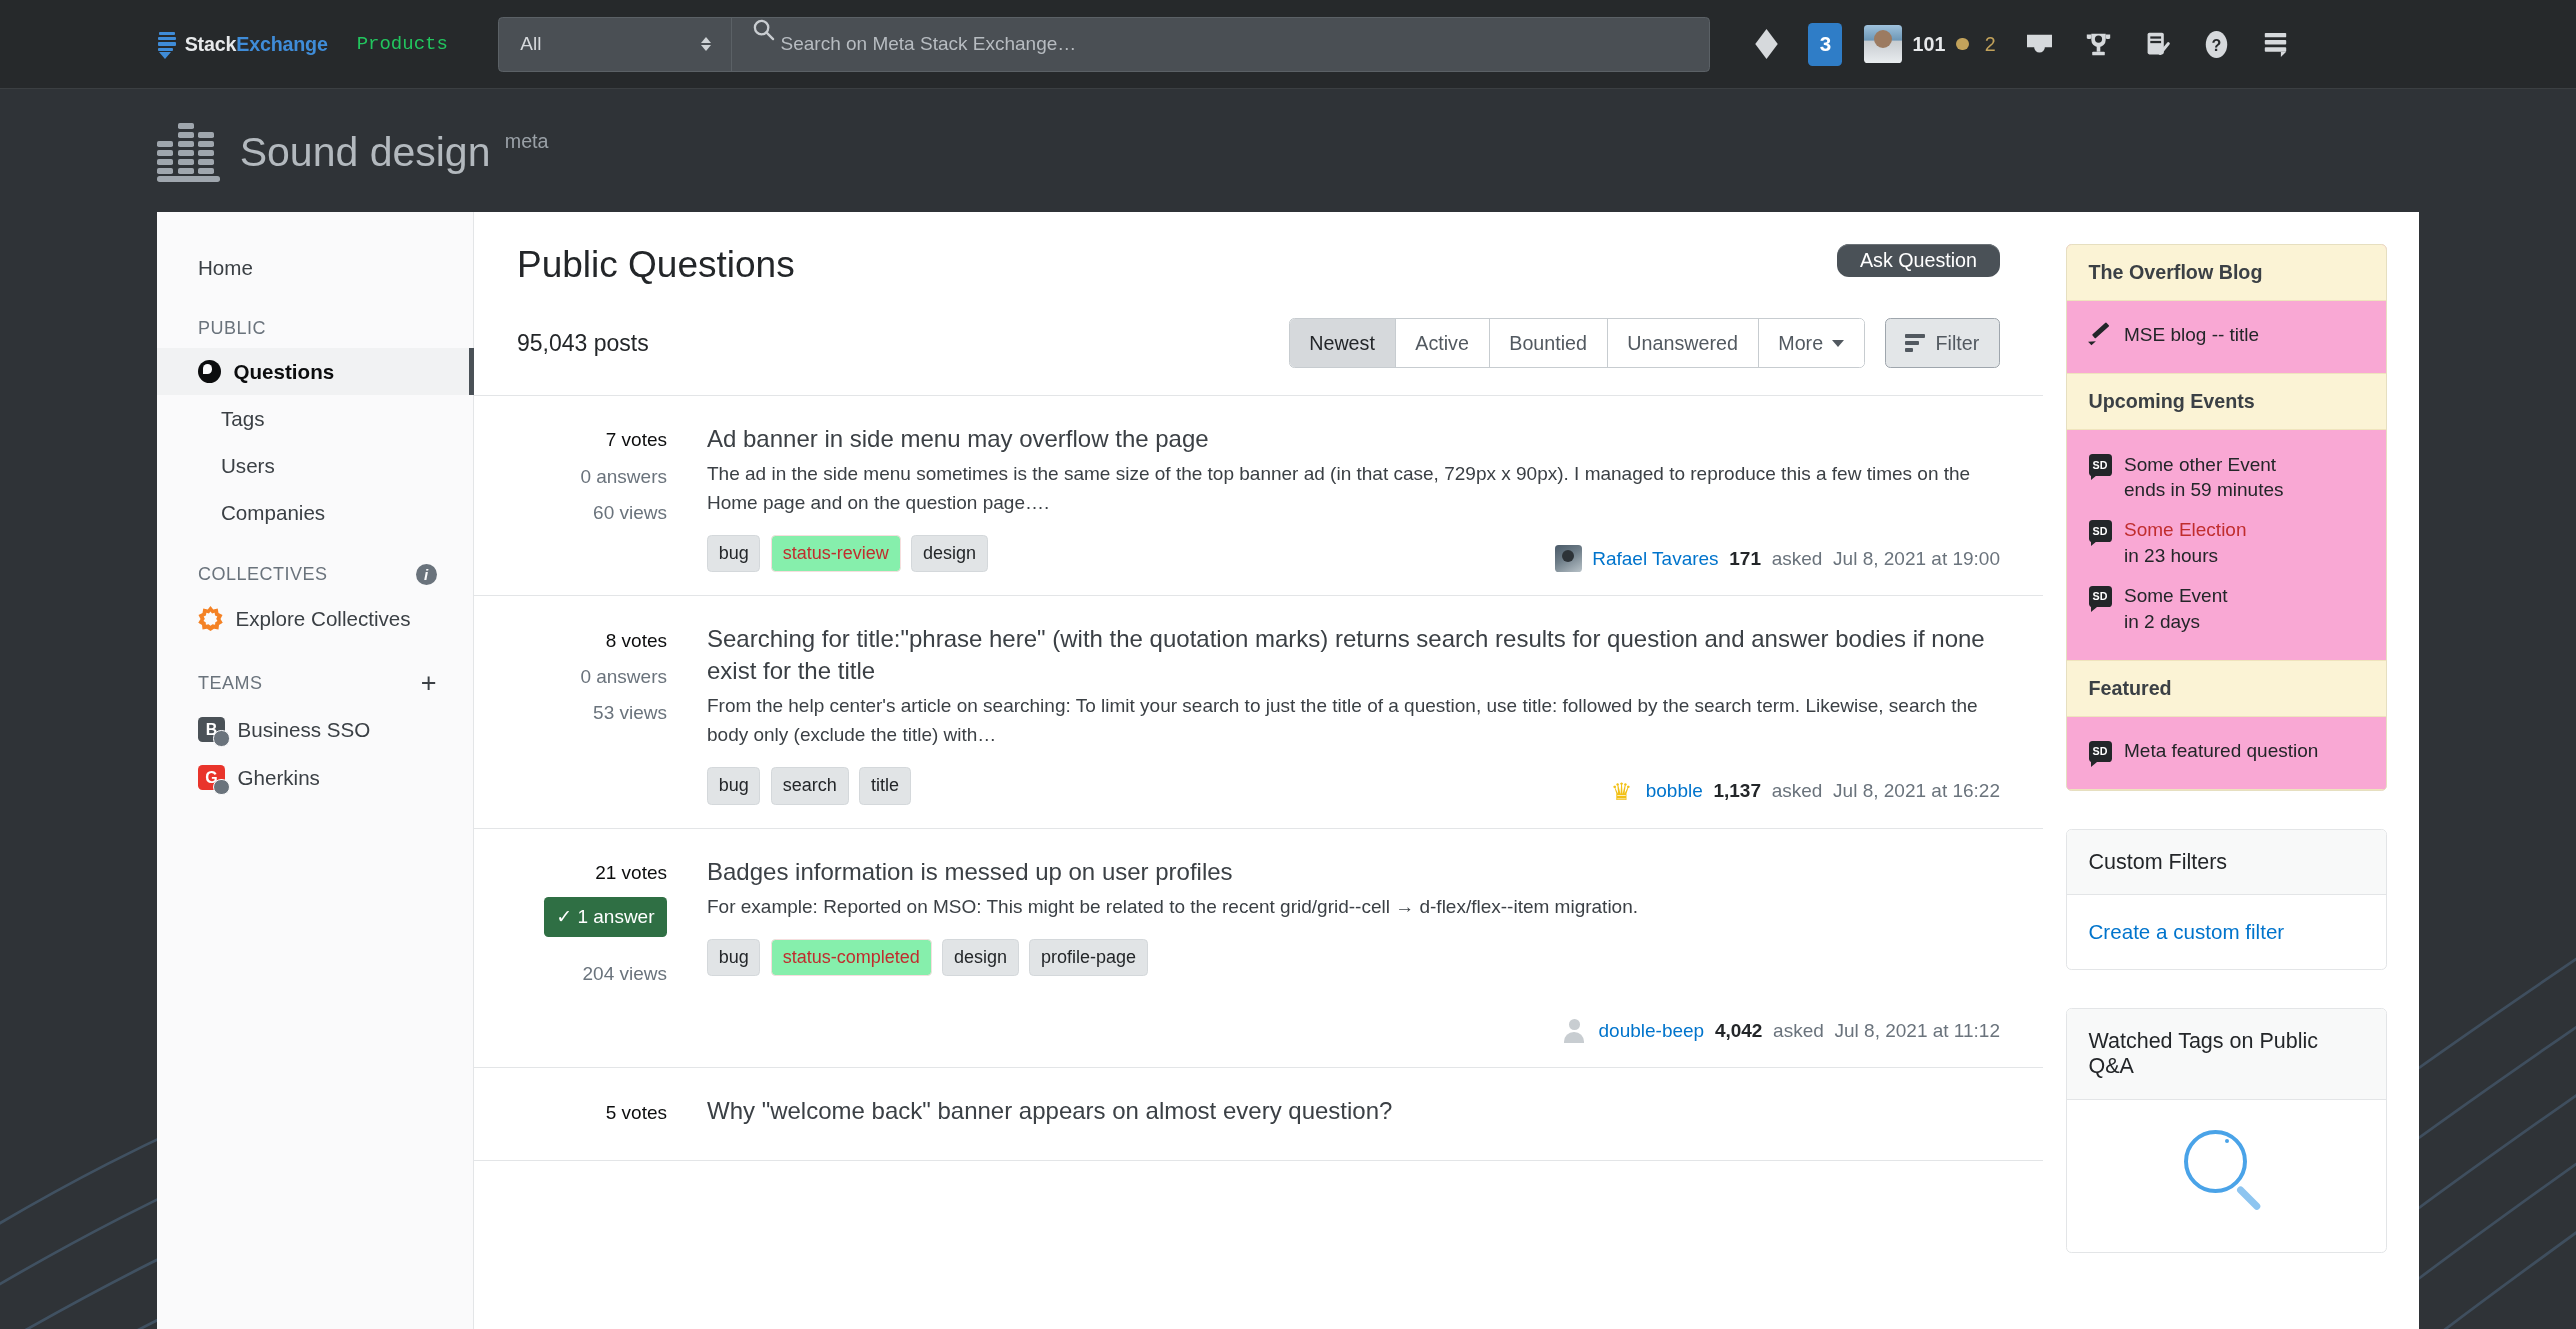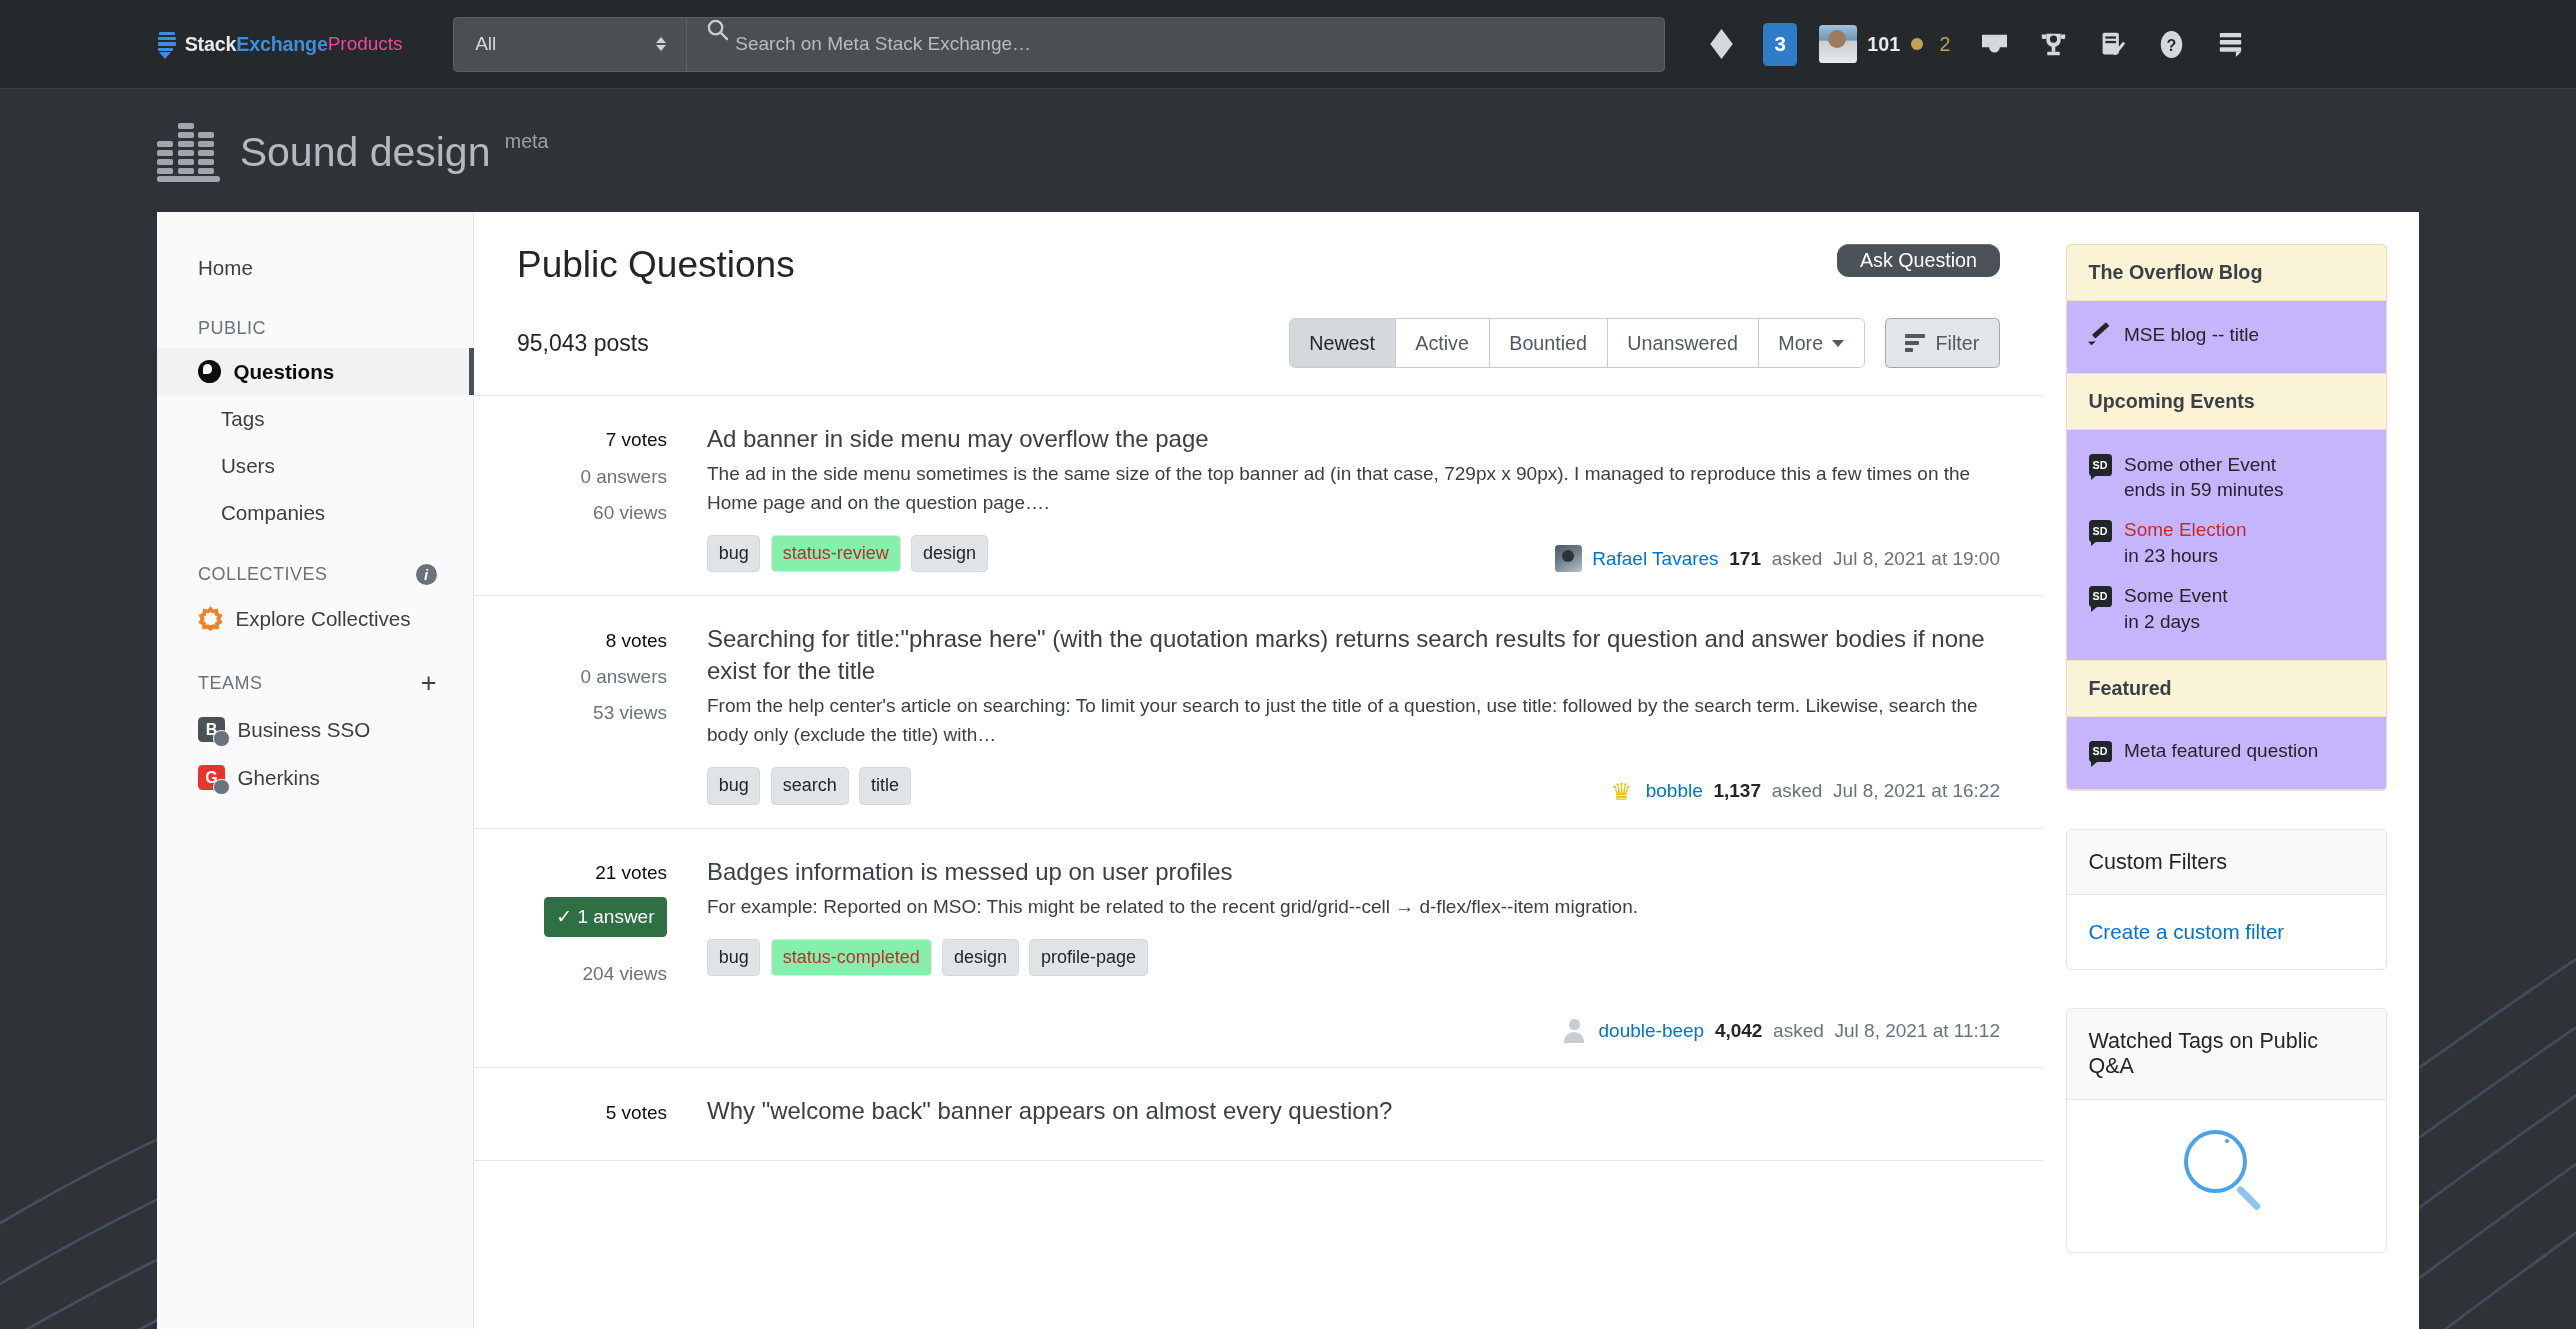--- a/index.html
+++ b/index.html
@@ -38,21 +38,21 @@
   .se-logo-icon i:nth-child(5){
     top:20.6px; width:0; height:0; background:none;
     border-left:6.3px solid transparent; border-right:6.3px solid transparent;
     border-top:7.2px solid #3f8cd8; left:1.8px; border-radius:0;
   }
   .se-logo-text { font-size: 19.7px; letter-spacing: -0.2px; white-space: nowrap; }
   .se-logo-text .s1 { color: #e7e9eb; font-weight: 700; }
   .se-logo-text .s2 { color: #3f8cd8; font-weight: 700; }
 
   .nav-products {
-    color: #ec4899; font-size: 19px; cursor: pointer; white-space: nowrap;
+    color: #22c55e; font-size: 19px; margin-left: 29px; cursor: pointer; white-space: nowrap; font-family: Liberation Mono, monospace;
   }
 
   .search-wrap {
     display: flex; align-items: center; margin-left: 50px;
     height: 55px; width: 1212px;
     background: #4a4f54; border: 0.9px solid #5b6166; border-radius: 4.5px;
     overflow: hidden;
   }
   .search-scope {
     display:flex; align-items:center; justify-content: space-between;
@@ -217,21 +217,21 @@
   .ua.photo { background:linear-gradient(150deg,#4a5a68 0%,#6e7d88 45%,#b9c3c9 100%); position:relative; overflow:hidden;}
   .ua.photo::after{content:"";position:absolute;left:7.2px;top:4.5px;width:12.5px;height:12.5px;border-radius:50%;background:#2d3338;}
   .ua.crown { background:none; color:#f2c014; font-size:24px; line-height:27px; text-align:center;}
   .ua.anon { background:none; position:relative;}
   .ua.anon::before{content:"";position:absolute;left:8px;top:1.8px;width:10.7px;height:10.7px;border-radius:50%;background:#c8cdd1;}
   .ua.anon::after{content:"";position:absolute;left:3.6px;top:14.3px;width:19.7px;height:11.6px;border-radius:9.8px 9.8px 0 0;background:#c8cdd1;}
 
   
   .rail { width: 376px; flex:none; padding: 32px 32px 0 23px; }
   .widget { border:0.9px solid #e3e5e7; border-radius:5.4px; margin-bottom:38px; overflow:hidden; background:#fff;}
-  .widget.blog { border-color:#e6dfc0; background:#c4b5fd; }
+  .widget.blog { border-color:#e6dfc0; background:#f9a8d4; }
   .w-head { padding: 16px 21.5px; font-size:19.7px; font-weight:700; color:#3b4045; }
   .widget.blog .w-head { background:#fbf3d5; border-bottom:0.9px solid #efe4bd; }
   .w-head.plain { font-weight:400; font-size:21.5px; color:#232629; background:#f8f9f9; border-bottom:0.9px solid #e3e5e7; padding: 19.7px 21.5px;}
   .w-body { padding: 14.3px 21.5px 18px 21.5px; }
   .widget.blog .w-body { border-bottom:0.9px solid #efe4bd; }
   .w-body:last-child { border-bottom:0; }
   .w-item { display:flex; gap:12.5px; align-items:flex-start; padding: 7.2px 0; font-size:19px; color:#232629; line-height:1.35; cursor:pointer;}
   .w-item.election .w-link { color:#c02d2e; }
   .w-link { color:#232629; }
   .sd-badge {

